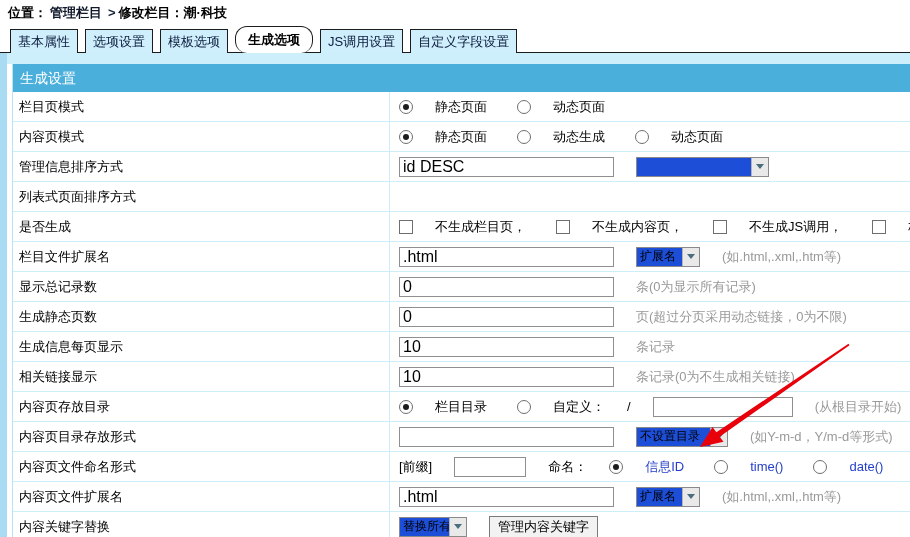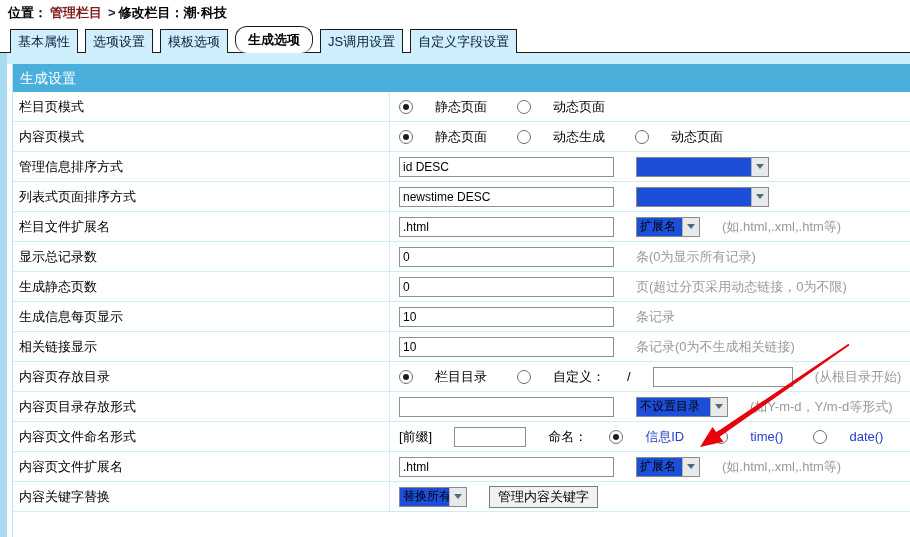--- a/index.html
+++ b/index.html
@@ -4,21 +4,21 @@
 <style>
   html,body{margin:0;padding:0;}
   body{
     width:910px;height:537px;position:relative;overflow:hidden;
     background:#fff;
     font-family:"Liberation Sans","DejaVu Sans",sans-serif;
     font-size:13px;color:#000;
   }
   
   .crumb{position:absolute;left:8px;top:4px;font-weight:600;white-space:nowrap;}
-  .crumb a{color:#7f1d1d;text-decoration:none;margin:12px 3px;text-align:center;}
+  .crumb a{color:#0f172a;text-decoration:none;margin:12px 3px;text-align:center;}
   .crumb .sep{margin:0 3px;color:#123;}
   
   .tabline{position:absolute;left:0;top:52px;width:910px;height:1px;background:#1c1c1c;z-index:1;}
   .tabs{position:absolute;left:10px;top:25px;height:28px;display:flex;align-items:flex-end;gap:7px;z-index:2;}
   .tab{
     height:23px;line-height:23px;padding:0 7px;background:#cfeffd;
     border:1px solid #1c1c1c;border-bottom:none;color:#0a1a3a;
     white-space:nowrap;cursor:pointer;
   }
   .tab.active{height:26px;line-height:26px;background:#fff;font-weight:bold;padding:0 12px;color:#000;border-radius:12px;}
@@ -29,21 +29,21 @@
   .content{position:absolute;left:12px;top:64px;width:898px;height:473px;overflow:hidden;border-left:1px solid #b9e3f5;}
   .sec{height:28px;background:#4bafdc;color:#fff;font-weight:normal;font-size:14px;line-height:28px;padding-left:7px;}
   .row{height:30px;box-sizing:border-box;border-bottom:1px solid #cdeef8;display:flex;align-items:stretch;}
   .cell-l{width:377px;border-right:1px solid #cdeef8;display:flex;align-items:center;padding-left:6px;box-sizing:border-box;flex:none;}
   .cell-r{flex:1;display:flex;align-items:center;padding-left:9px;gap:22px;overflow:hidden;white-space:nowrap;}
   .hint{color:#999;}
   .bluelbl{color:#2440c8;}
   
   input.tb{
     box-sizing:border-box;width:215px;height:20px;border:1px solid #8f8f8f;background:#fff;
-    font-family:"Liberation Sans","DejaVu Sans",sans-serif;font-size:12px;padding:1px 3px;color:#000;
+    font-family:"Liberation Sans","DejaVu Sans",sans-serif;font-size:16px;padding:1px 3px;color:#000;
   }
   input.tb.small{width:140px;} input.tb.tiny{width:72px;}
   .sel{display:inline-flex;align-items:center;box-sizing:border-box;height:20px;border:1px solid #8a8a8a;background:#1d4ed8;font-size:12px;cursor:pointer;flex:none;}
   .sel .st{flex:1;padding:0 3px;overflow:hidden;}
   .sel .sb{width:16px;height:18px;flex:none;background:#e9e9e9;border-left:1px solid #b5b5b5;display:flex;align-items:center;justify-content:center;}
   .sel .sb::after{content:"";width:0;height:0;border:4px solid transparent;border-top:5px solid #4a6e7e;margin-top:4px;}
   .rd{width:12px;height:12px;border:1px solid #6e6e6e;border-radius:50%;background:#fff;display:inline-block;position:relative;flex:none;cursor:pointer;}
   .rd.on::after{content:"";position:absolute;left:3px;top:3px;width:6px;height:6px;border-radius:50%;background:#1c1c1c;}
   .cb{width:12px;height:12px;border:1px solid #6e6e6e;background:#fff;display:inline-block;flex:none;cursor:pointer;}
   .btn{
@@ -112,29 +112,37 @@
         <span class="st"></span>
         <span class="sb"></span>
       </span>
     </div>
   </div>
 
   <div class="row">
     <div class="cell-l">
         <span>列表式页面排序方式</span>
       </div>
-    <div class="cell-r">
-      <input class="tb" value="newstime DESC" style="">
-      <span class="sel" style="width:133px">
-        <span class="st"></span>
-        <span class="sb"></span>
-      </span>
-    </div>
-  </div>
-
+  </div>
+
+  <div class="row">
+    <div class="cell-l">
+        <span>是否生成</span>
+      </div>
+    <div class="cell-r">
+      <span class="cb"></span>
+      <span>不生成栏目页，</span>
+      <span class="cb gap14"></span>
+      <span>不生成内容页，</span>
+      <span class="cb gap14"></span>
+      <span>不生成JS调用，</span>
+      <span class="cb gap14"></span>
+      <span>标签不调用</span>
+    </div>
+  </div>
 
   <div class="row">
     <div class="cell-l">
         <span>栏目文件扩展名</span>
       </div>
     <div class="cell-r">
       <input class="tb" value=".html" style="">
       <span class="sel" style="width:64px">
         <span class="st">扩展名</span>
         <span class="sb"></span>

